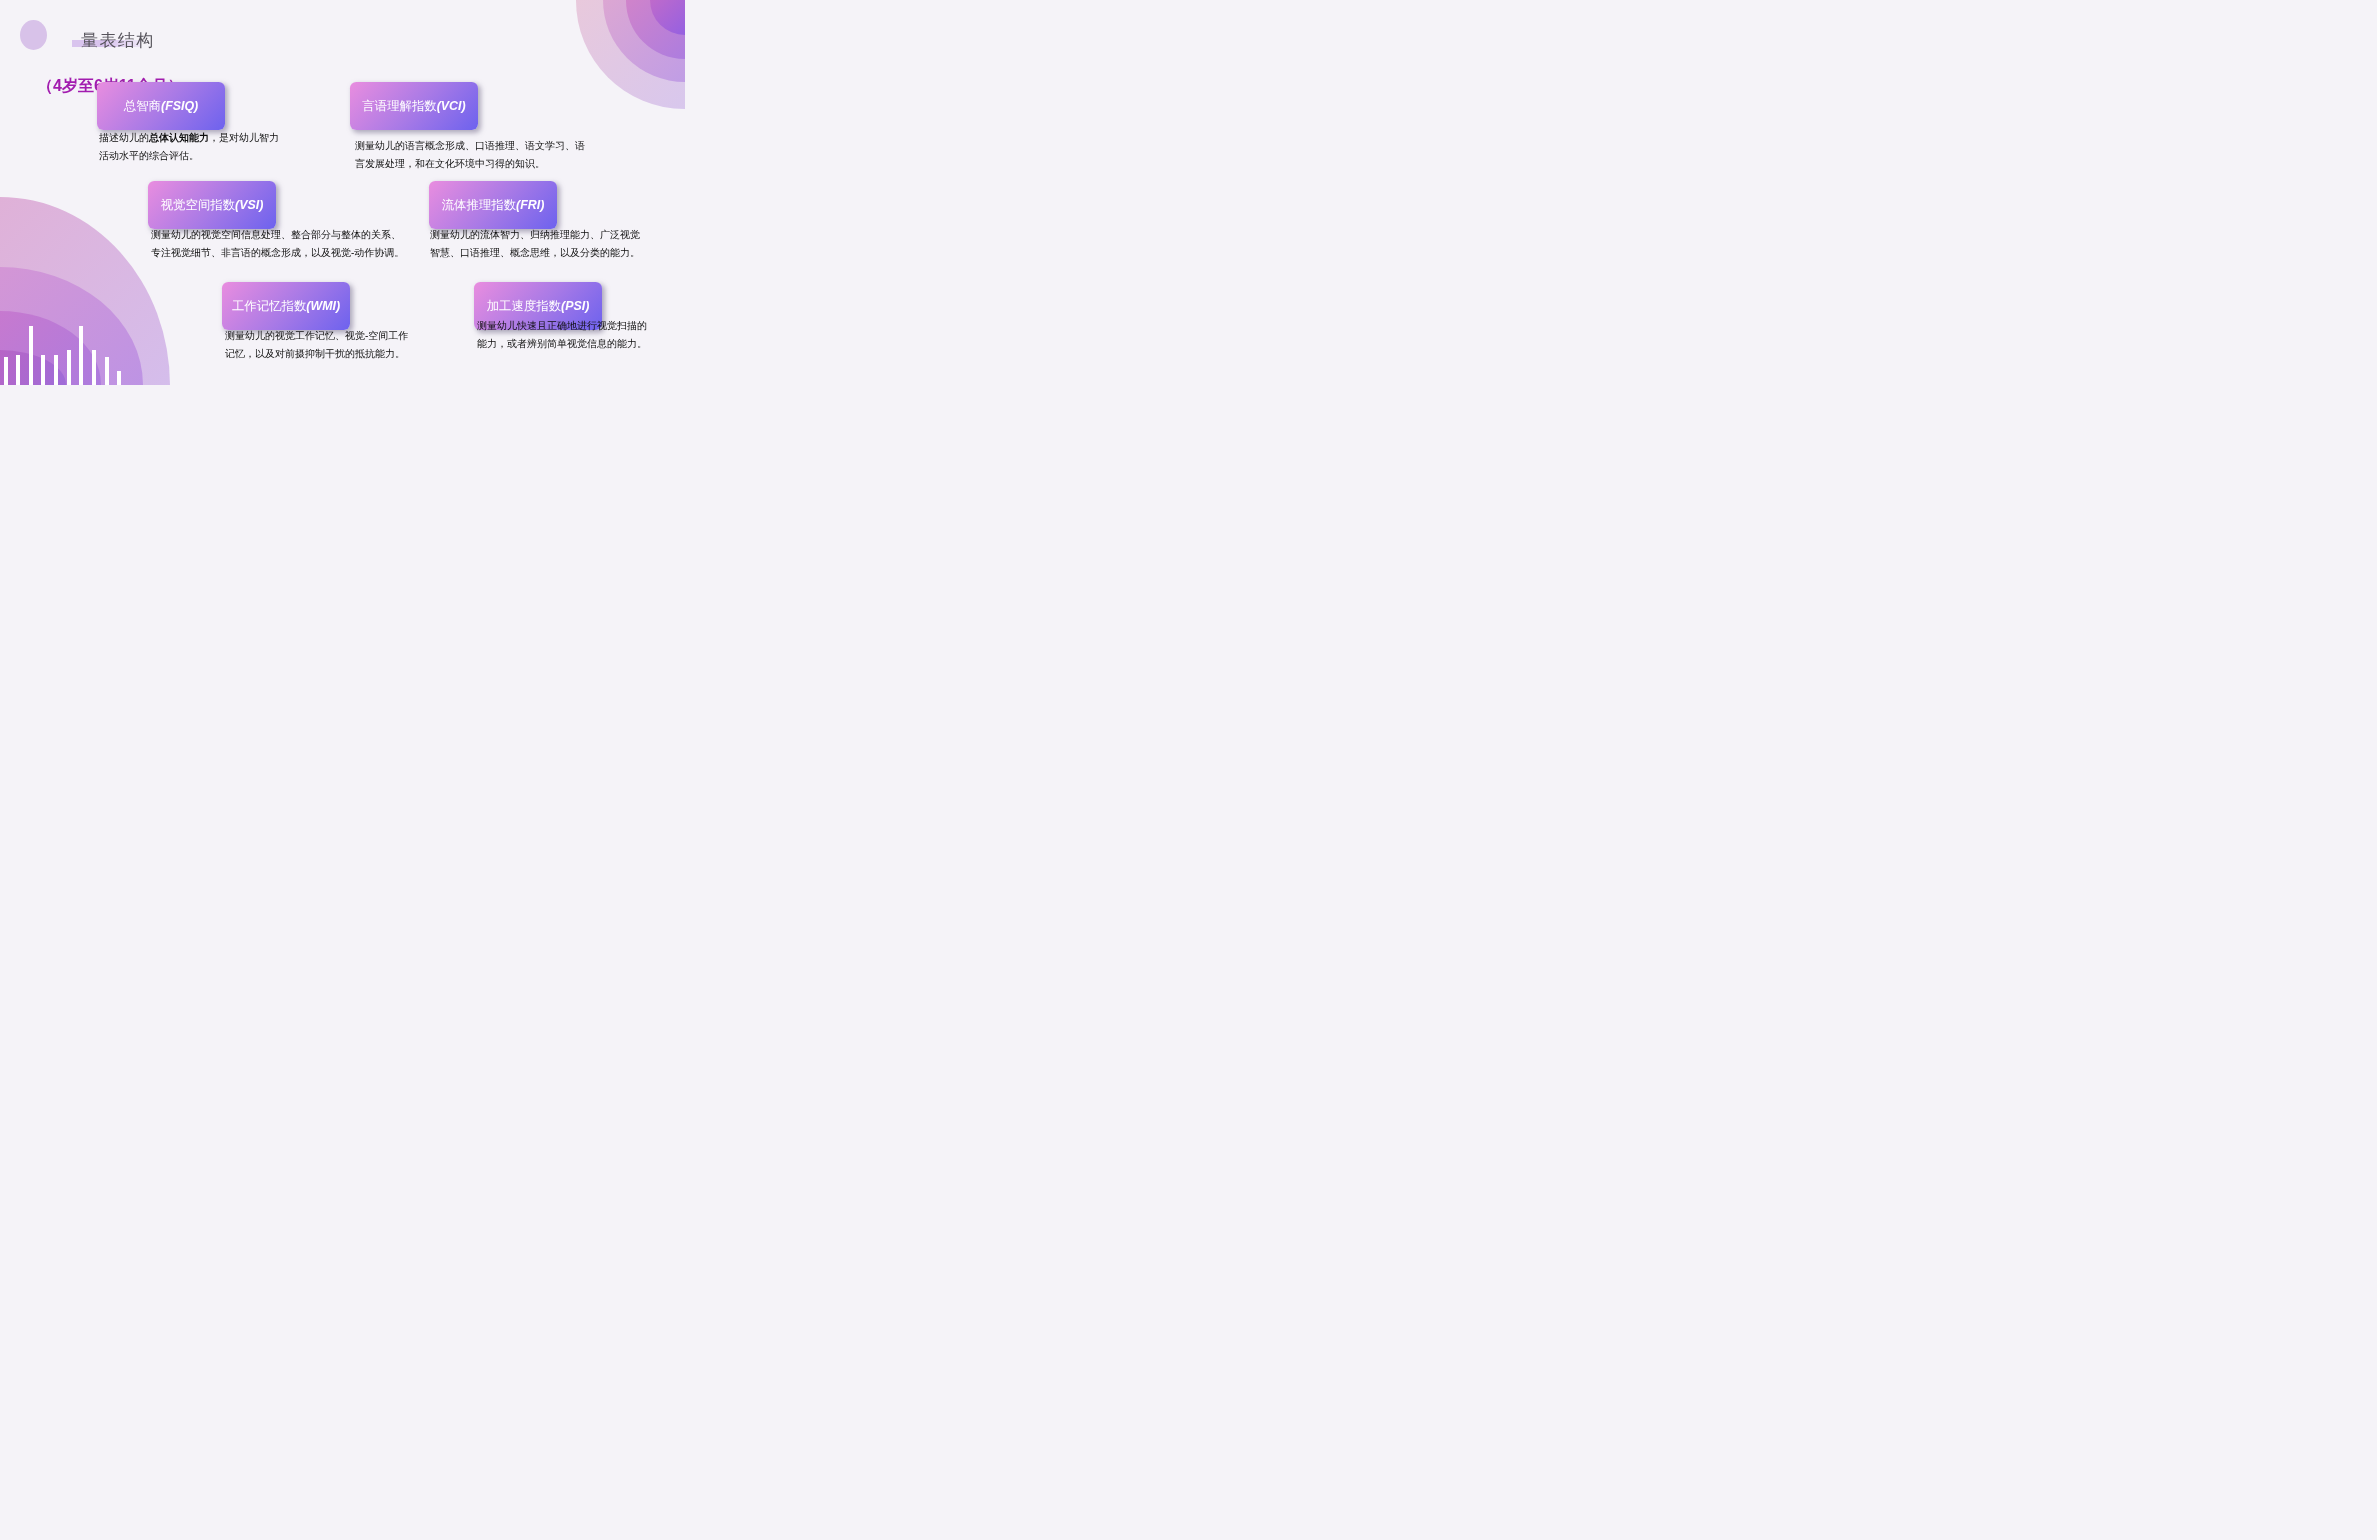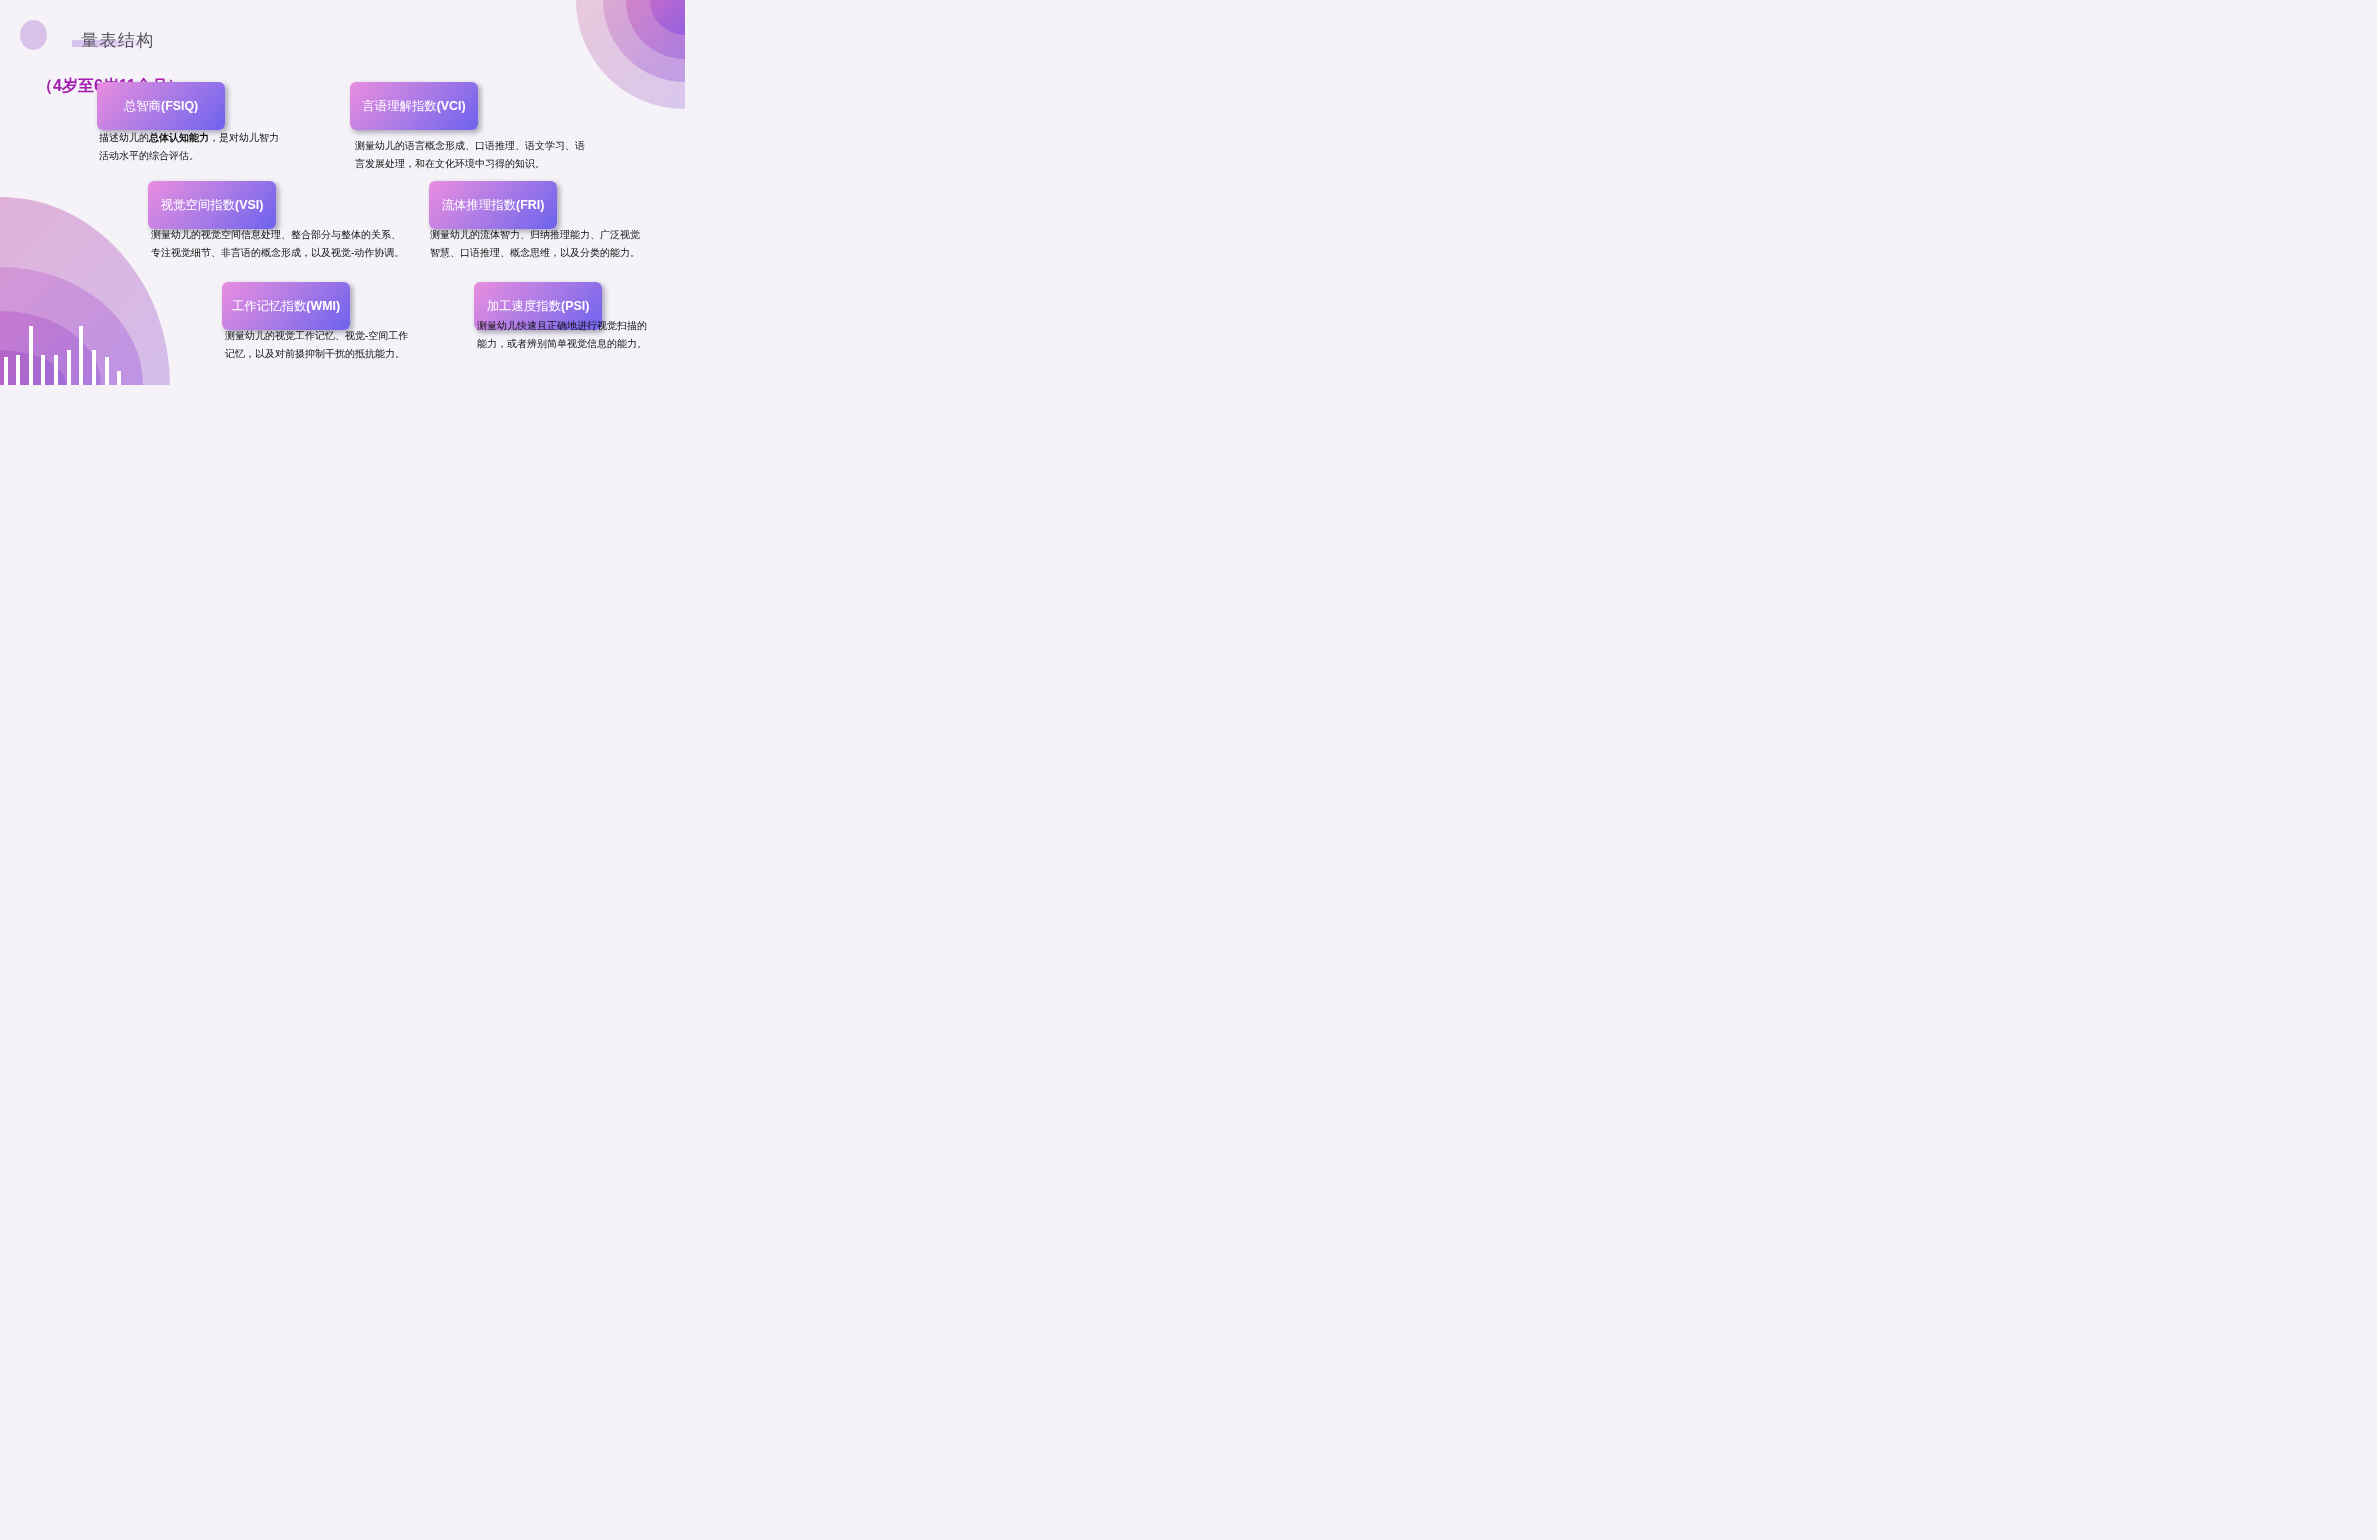--- a/index.html
+++ b/index.html
@@ -33,21 +33,21 @@
   .title1{position:absolute;left:81px;top:29px;font-size:17px;font-weight:400;
       color:#56535b;letter-spacing:1.4px;z-index:2;white-space:nowrap;}
   .title2{position:absolute;left:37px;top:48px;font-size:16px;font-weight:700;
       color:#a21caf;z-index:2;white-space:nowrap;margin-top:28px;}
 
   .card{position:absolute;width:128px;height:48px;border-radius:6.2px;
       background:linear-gradient(132deg,#e98ddf 0%,#a97ae6 52%,#6d62ee 100%);
       box-shadow:2.4px 2.9px 4.8px rgba(118,112,140,0.55);
       display:flex;align-items:center;justify-content:center;
       color:#ffffff;font-size:12.4px;white-space:nowrap;z-index:2;}
-  .card .en{font-weight:700;}
+  .card .en{font-weight:700;font-style:italic;}
 
   .desc{position:absolute;font-size:10px;line-height:18px;color:#0e0e0e;
       white-space:nowrap;z-index:2;}
   .desc .b{font-weight:700;}
 </style>
 </head>
 <body>
 
 <div class="stage">
 

